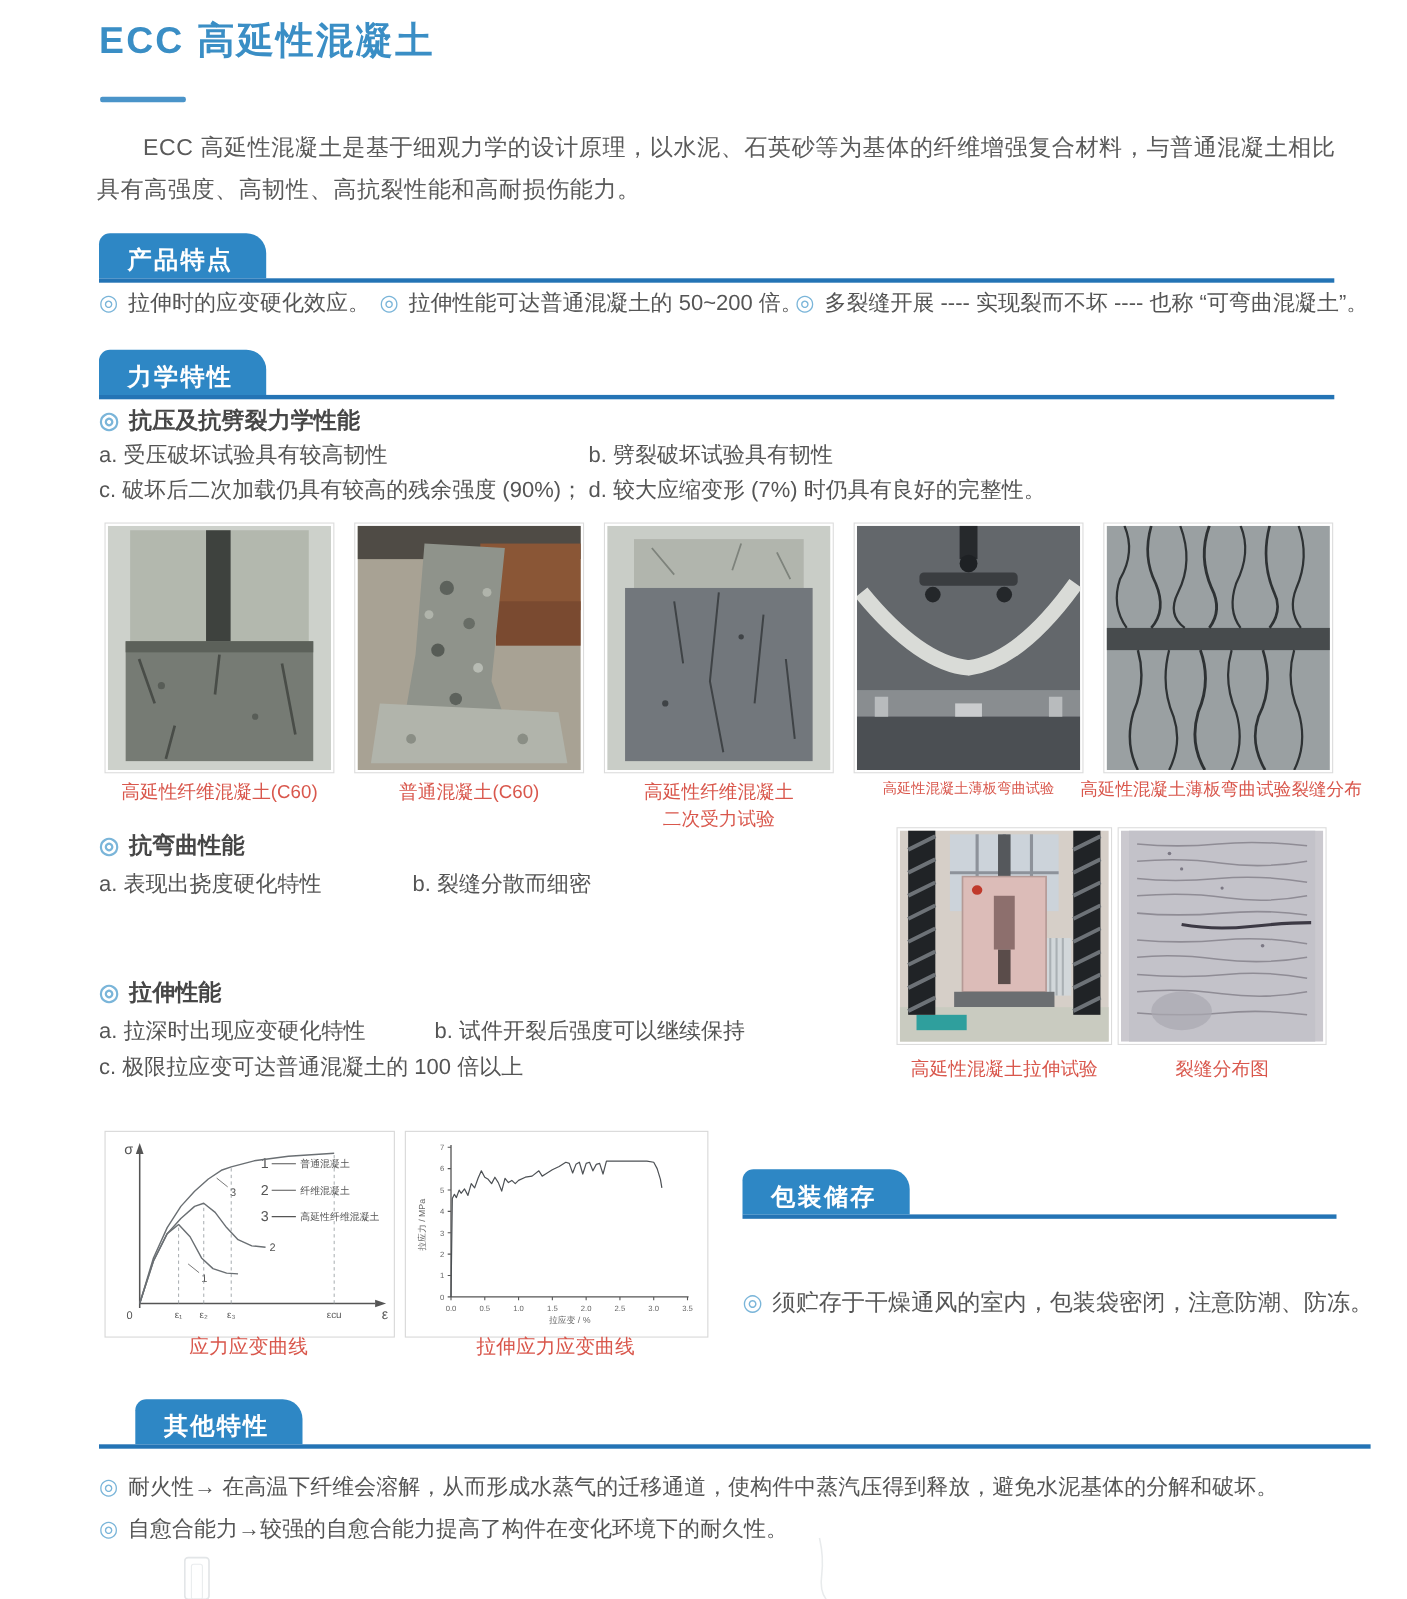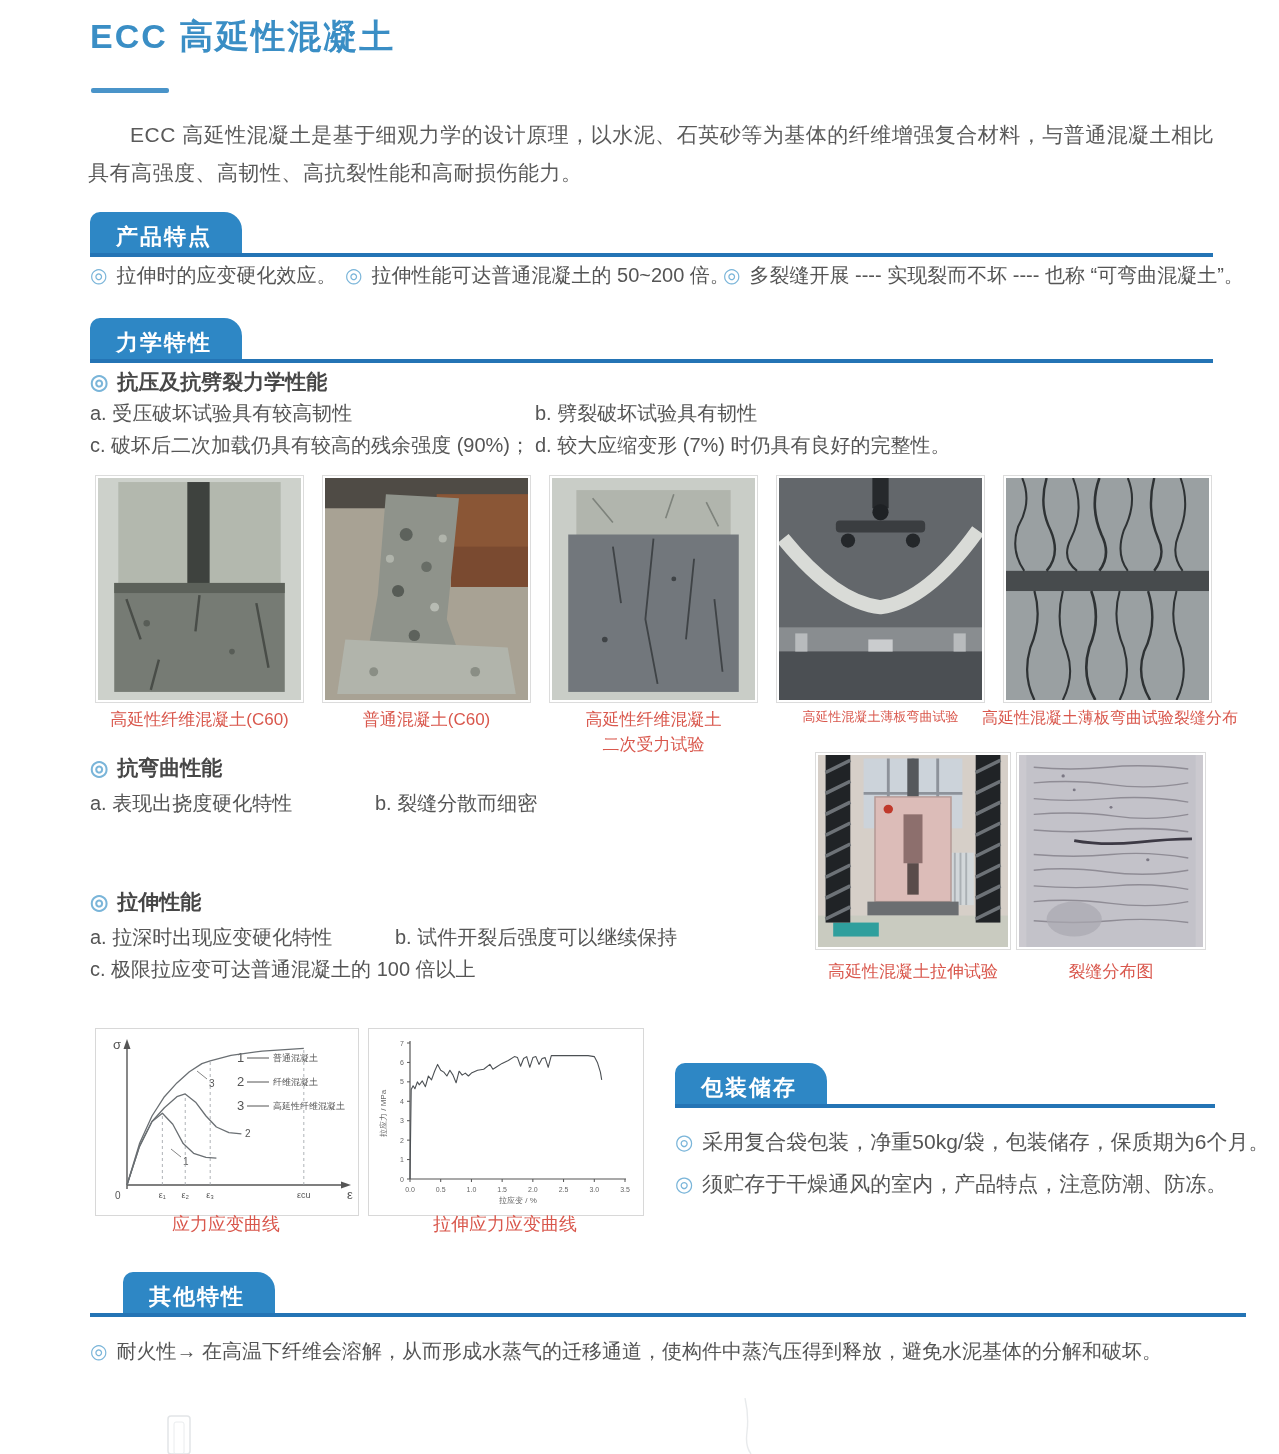--- a/index.html
+++ b/index.html
@@ -292,32 +292,32 @@
         <line x1="37" x2="40" y1="14" y2="14" stroke="#555" stroke-width="1"></line>
         <text x="34" y="16.5" text-anchor="end" class="t7">7</text>
         <polyline points="40.0,150.0 41.2,60.6 43.1,56.7 44.9,59.7 47.4,52.9 49.2,55.8 52.3,51.9 55.4,57.7 58.4,47.0 61.5,50.9 64.6,42.2 67.6,35.4 70.7,41.2 73.8,43.1 76.9,47.0 79.9,41.2 83.0,46.1 86.1,53.8 89.1,42.2 92.2,46.1 95.3,44.1 98.4,47.0 101.4,44.1 107.6,41.2 113.7,40.2 119.9,35.4 122.9,40.2 126.0,38.3 132.1,34.4 138.3,31.5 144.4,27.6 147.5,28.6 150.6,37.3 153.6,29.5 156.7,27.6 159.8,38.3 162.9,28.6 165.9,27.6 169.0,35.4 172.1,29.5 175.1,28.6 178.2,38.3 181.3,26.6 187.4,26.6 193.6,26.6 199.7,26.6 205.9,26.6 212.0,26.6 218.1,26.6 224.3,27.6 227.4,33.4 230.4,43.1 231.7,50.9" fill="none" stroke="#4c5054" stroke-width="1.1" stroke-linejoin="round"></polyline>
       </svg>
   </div>
   <div class="abs chart-caption" style="left:368px;top:1212px;width:274px;">拉伸应力应变曲线</div>
 
   <div class="abs sec-head" style="left:675px;top:1063px;width:540px;">
     <span class="sec-tab">包装储存</span>
   </div>
-  <div class="abs pk-bullet" style="left:675px;top:1128px;">
-    <span class="mark" style="color:#7ab5d9;margin-right:9px;">◎</span><span>采用复合袋包装，净重50kg/袋，包装储存，保质期为6个月。</span>
-  </div>
   <div class="abs pk-bullet" style="left:675px;top:1170px;">
-    <span class="mark" style="color:#7ab5d9;margin-right:9px;">◎</span><span>须贮存于干燥通风的室内，产品特点，注意防潮、防冻。</span>
+    <span class="mark" style="color:#7ab5d9;margin-right:9px;">◎</span><span>须贮存于干燥通风的室内，包装袋密闭，注意防潮、防冻。</span>
   </div>
 
   <div class="abs sec-head" style="left:90px;top:1272px;width:1123px;padding-left:33px;">
     <span class="sec-tab">其他特性</span>
   </div>
   <div class="abs bullet" style="left:90px;top:1338px;">
     <span class="mark">◎</span><span>耐火性→ 在高温下纤维会溶解，从而形成水蒸气的迁移通道，使构件中蒸汽压得到释放，避免水泥基体的分解和破坏。</span>
+  </div>
+  <div class="abs bullet" style="left:90px;top:1376px;">
+    <span class="mark">◎</span><span>自愈合能力→较强的自愈合能力提高了构件在变化环境下的耐久性。</span>
   </div>
 
   <div class="abs faded" style="left:160px;top:1412px;width:60px;height:42px;">
     <svg viewBox="0 0 60 42" width="60" height="42">
       <rect x="8" y="4" width="22" height="38" rx="3" fill="none" stroke="#9aa4ac" stroke-width="1.5"></rect>
       <rect x="14" y="10" width="10" height="32" rx="2" fill="none" stroke="#b3bcc2" stroke-width="1"></rect>
     </svg>
   </div>
   <div class="abs faded" style="left:742px;top:1398px;width:14px;height:56px;">
     <svg viewBox="0 0 14 56" width="14" height="56">

